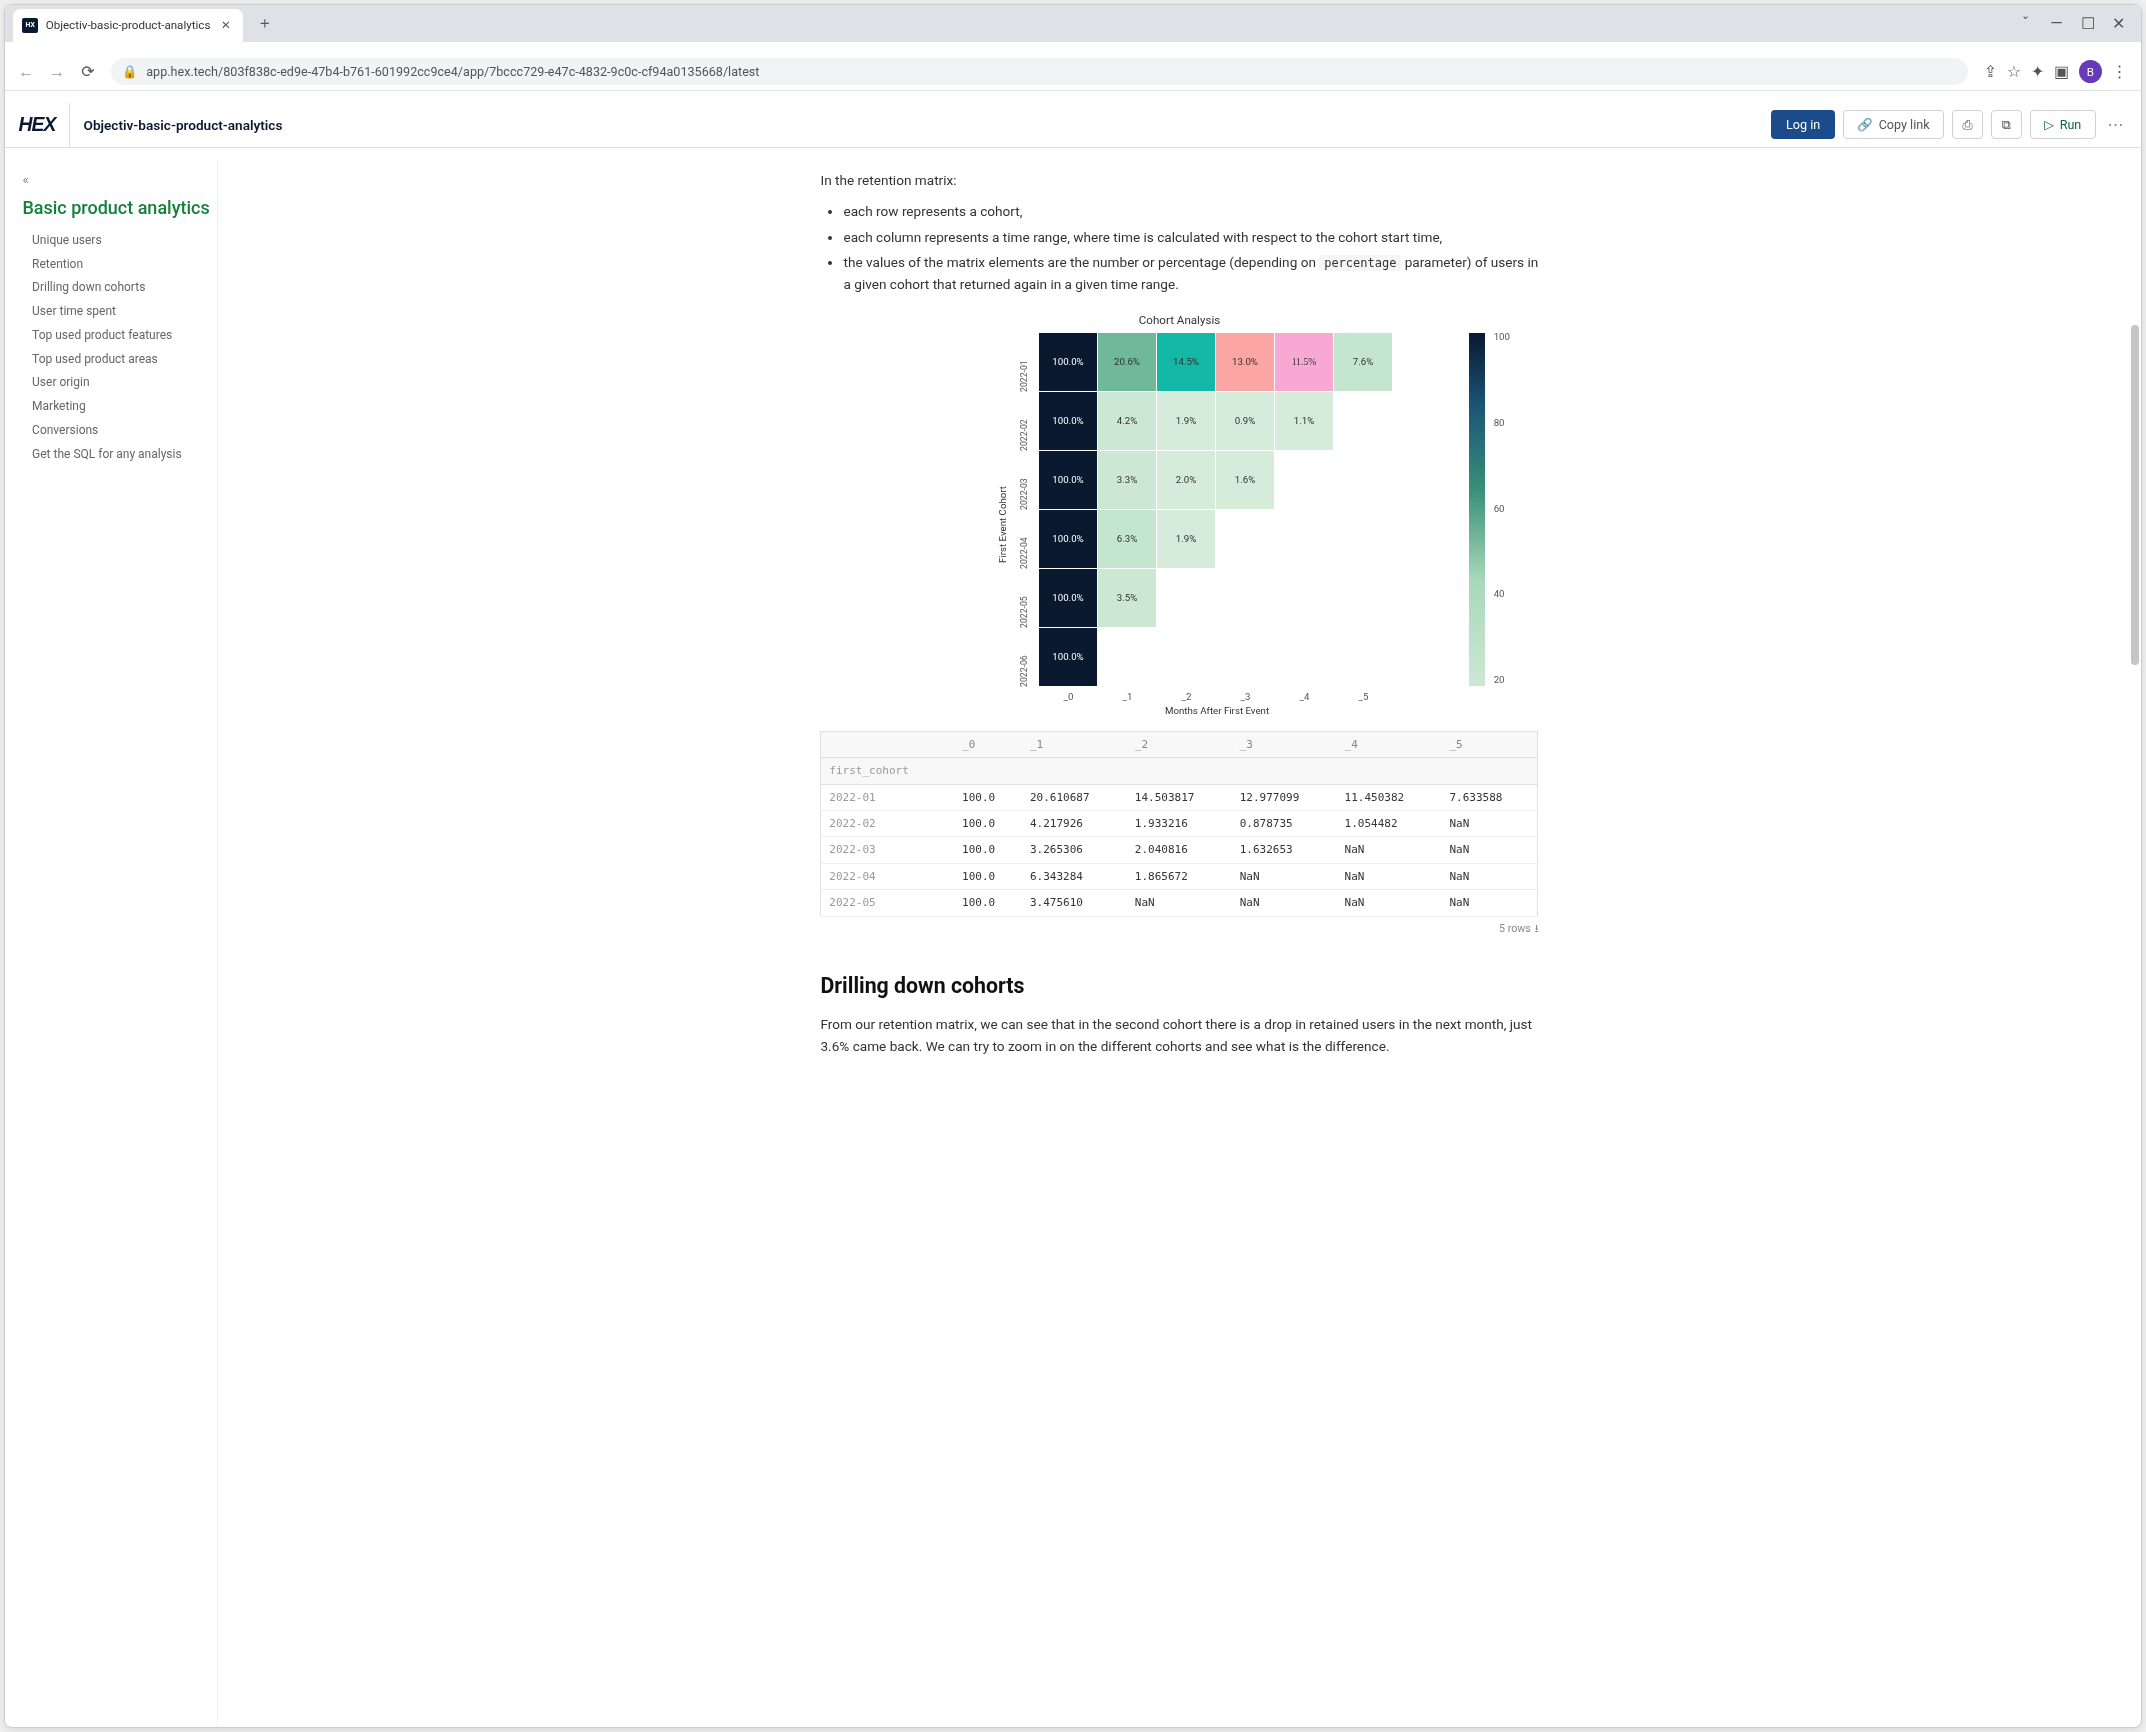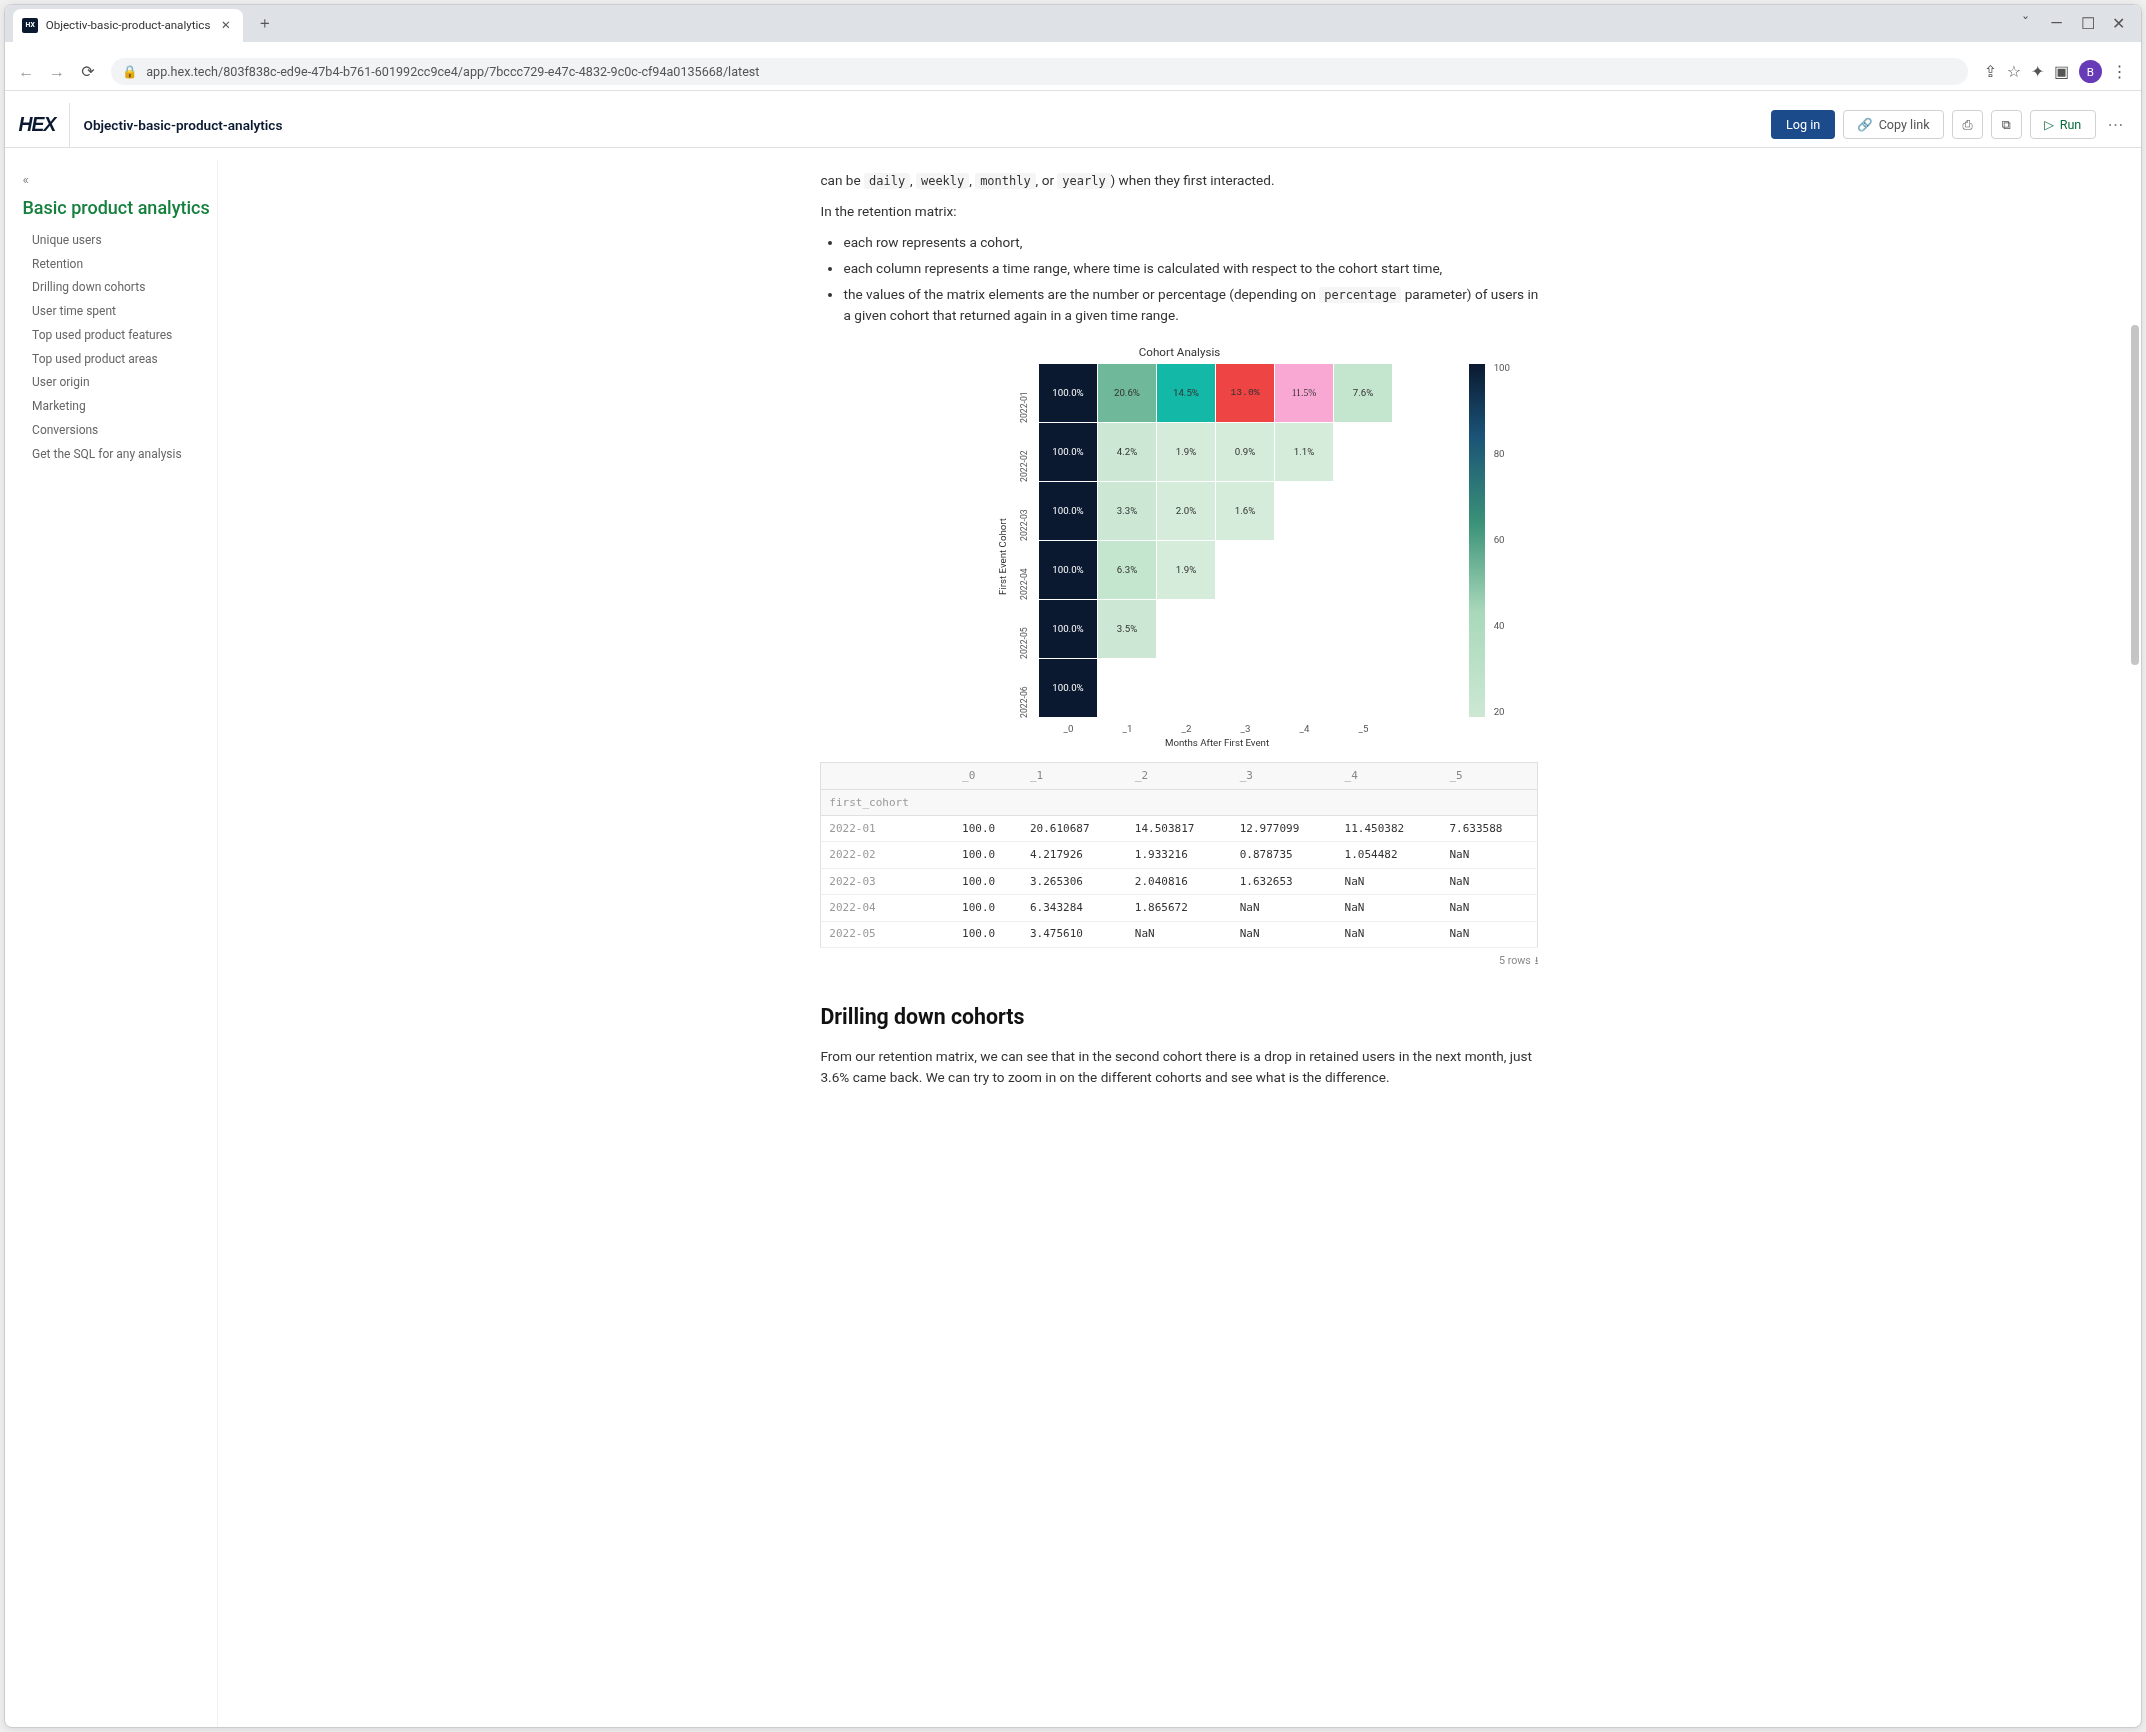--- a/index.html
+++ b/index.html
@@ -149,27 +149,20 @@
           <div class="sidebar-item">Conversions</div>
           <div class="sidebar-item">Get the SQL for any analysis</div>
         </div>
     </div>
 
     <div class="content">
       <div class="scrollbar-track">
           <div class="scrollbar-thumb"></div>
         </div>
       <div class="article">
-        <p>
-          <span>can be </span>
-          <code class="inline">daily</code>, 
-          <code class="inline">weekly</code>, 
-          <code class="inline">monthly</code><span>, or </span>
-          <code class="inline">yearly</code><span>) when they first interacted.</span>
-        </p>
         <p>In the retention matrix:</p>
         <ul>
           <li>each row represents a cohort,</li>
           <li>each column represents a time range, where time is calculated with respect to the cohort start time,</li>
           <li>
             <span>the values of the matrix elements are the number or percentage (depending on </span><code class="inline">percentage</code><span> parameter) of users in a given cohort that returned again in a given time range.</span>
           </li>
         </ul>
 
         <div class="heatmap-wrap">
@@ -180,21 +173,21 @@
               <span>2022-02</span>
               <span>2022-03</span>
               <span>2022-04</span>
               <span>2022-05</span>
               <span>2022-06</span>
             </div>
           <div class="hm-grid" id="hm-grid">
               <div class="hm-cell" style="background: rgb(10, 25, 48); color: rgb(255, 255, 255);">100.0%</div>
               <div class="hm-cell" style="background: rgb(111, 184, 154);">20.6%</div>
               <div class="hm-cell" style="background: #14b8a6;">14.5%</div>
-              <div class="hm-cell" style="background: #ef4444; font-family: Liberation Mono, monospace;">13.0%</div>
+              <div class="hm-cell" style="background: #fca5a5;">13.0%</div>
               <div class="hm-cell" style="background: #f9a8d4; font-family: Liberation Serif, serif;">11.5%</div>
               <div class="hm-cell" style="background: rgb(197, 230, 206);">7.6%</div>
               <div class="hm-cell" style="background: rgb(10, 25, 48); color: rgb(255, 255, 255);">100.0%</div>
               <div class="hm-cell" style="background: rgb(204, 232, 212);">4.2%</div>
               <div class="hm-cell" style="background: rgb(214, 236, 219);">1.9%</div>
               <div class="hm-cell" style="background: rgb(214, 236, 219);">0.9%</div>
               <div class="hm-cell" style="background: rgb(214, 236, 219);">1.1%</div>
               <div class="hm-cell" style="background: transparent;"></div>
               <div class="hm-cell" style="background: rgb(10, 25, 48); color: rgb(255, 255, 255);">100.0%</div>
               <div class="hm-cell" style="background: rgb(204, 232, 212);">3.3%</div>

